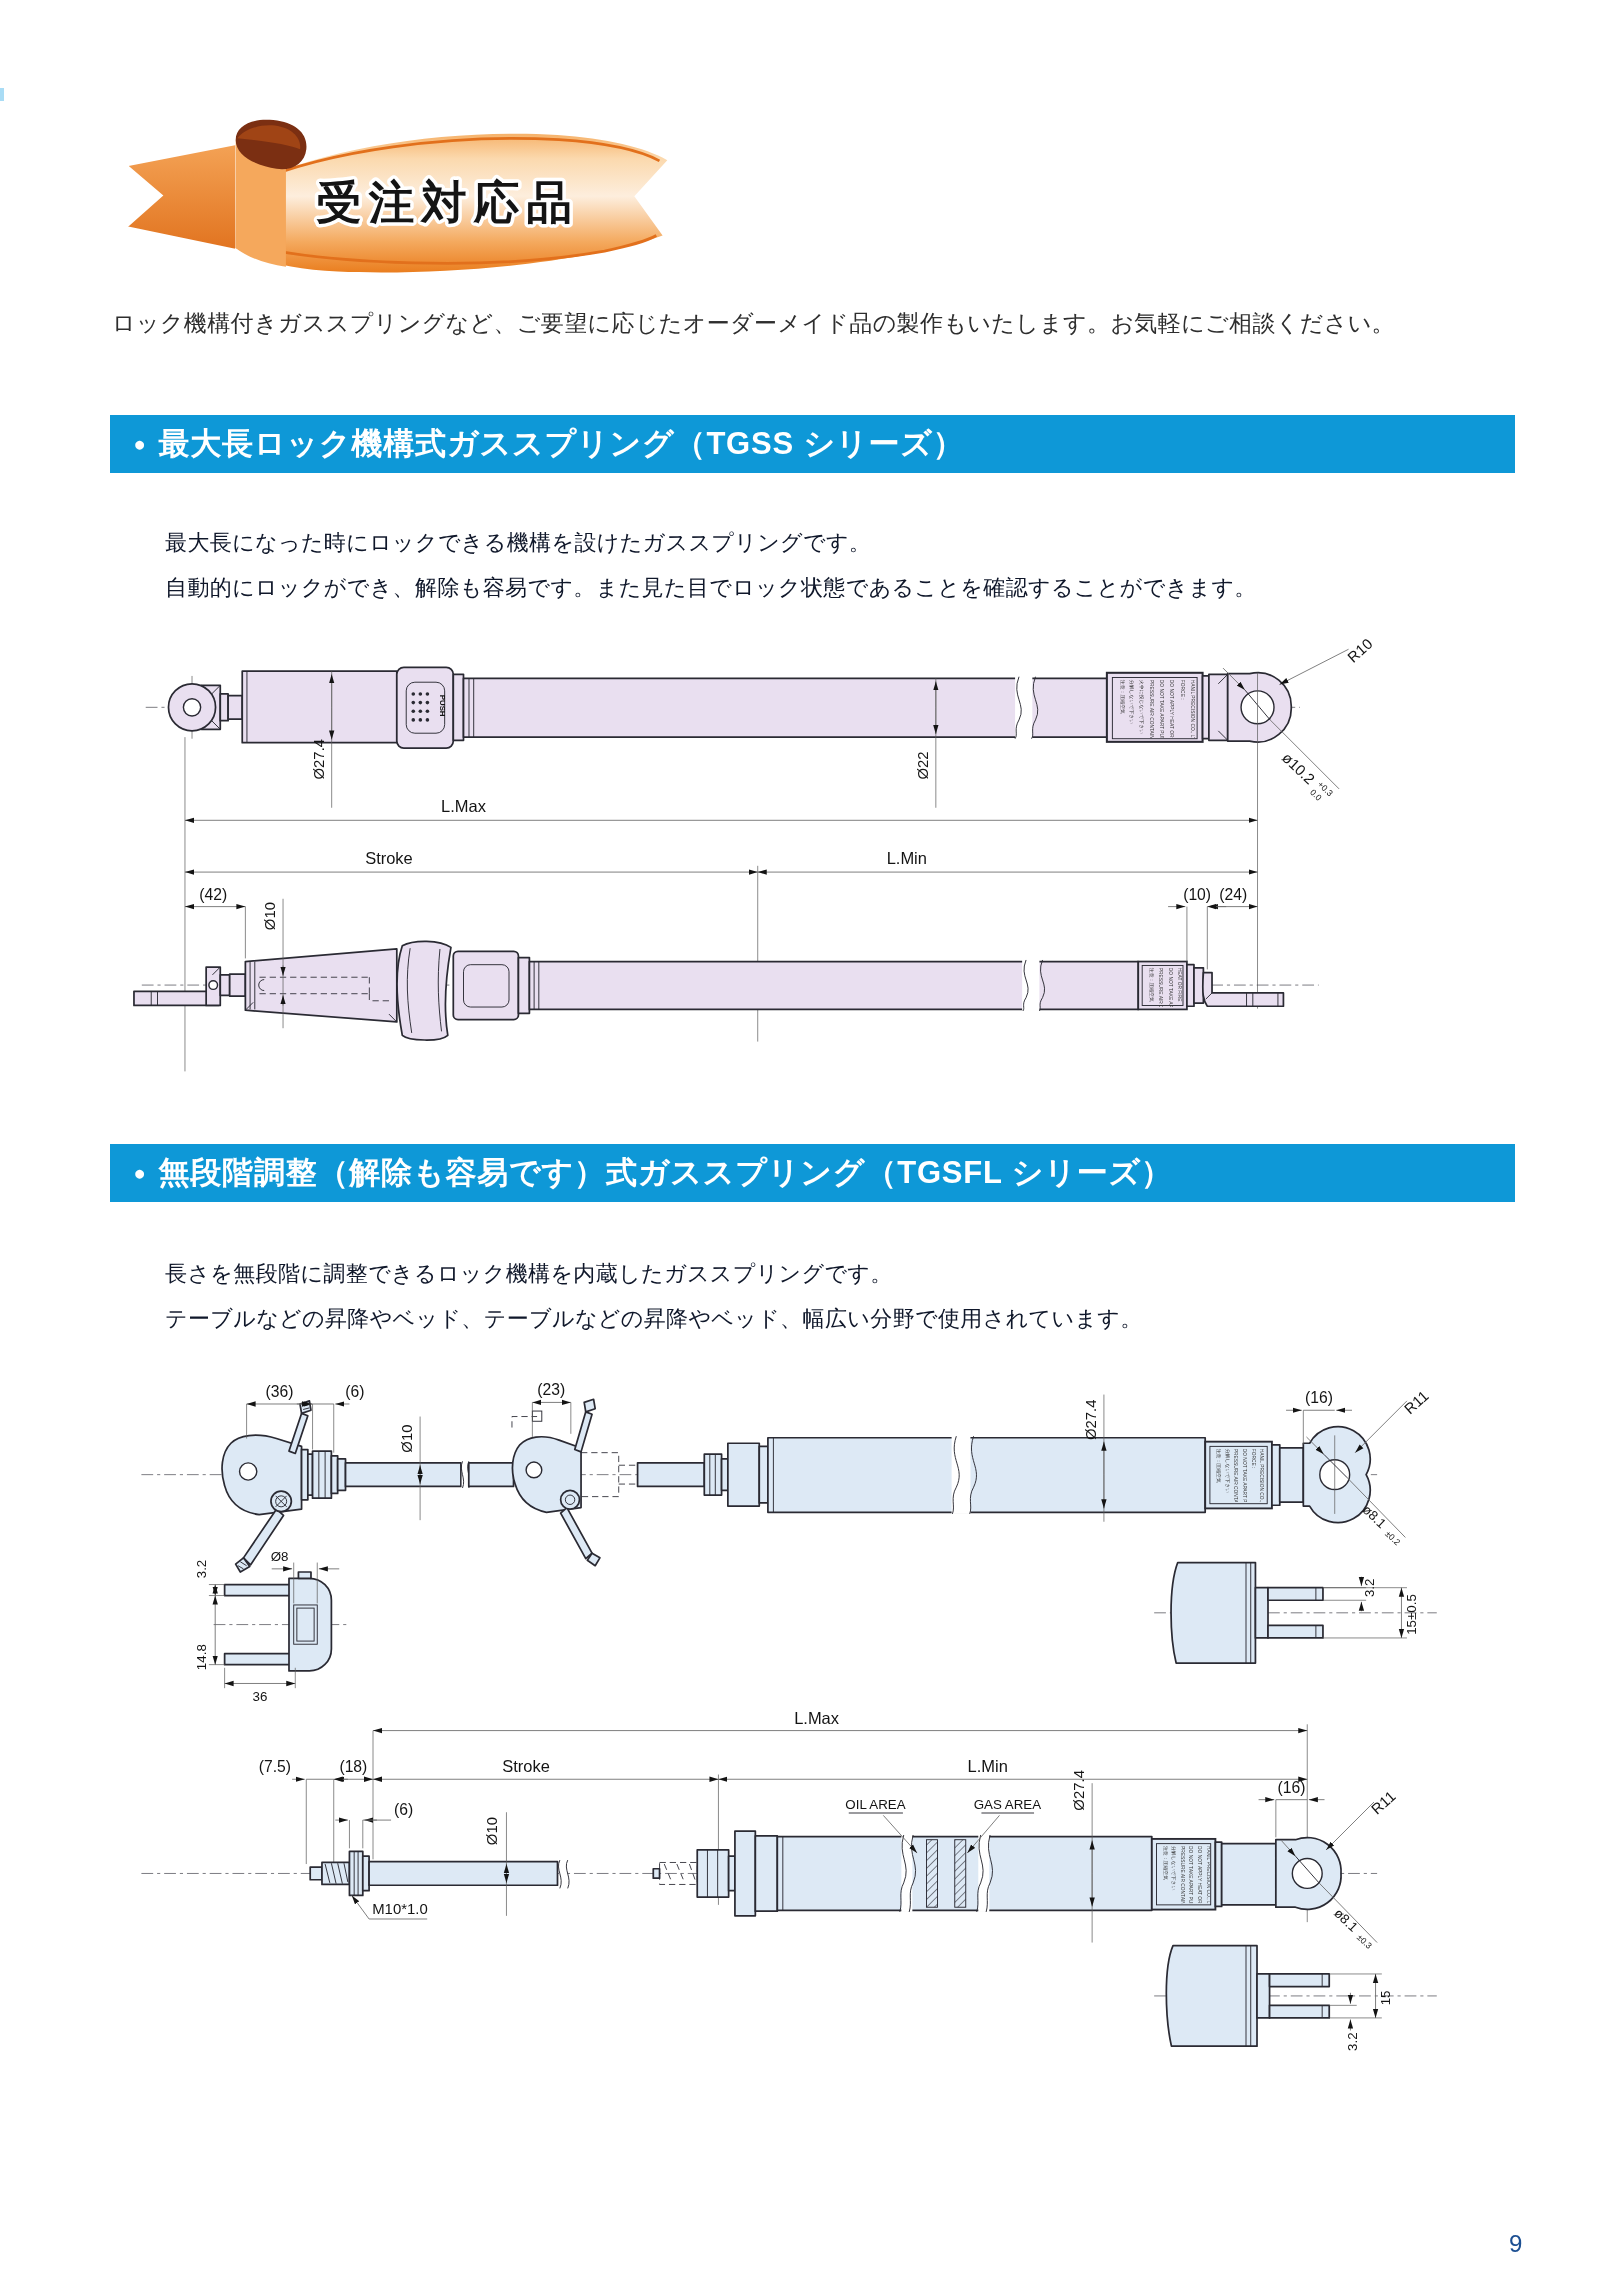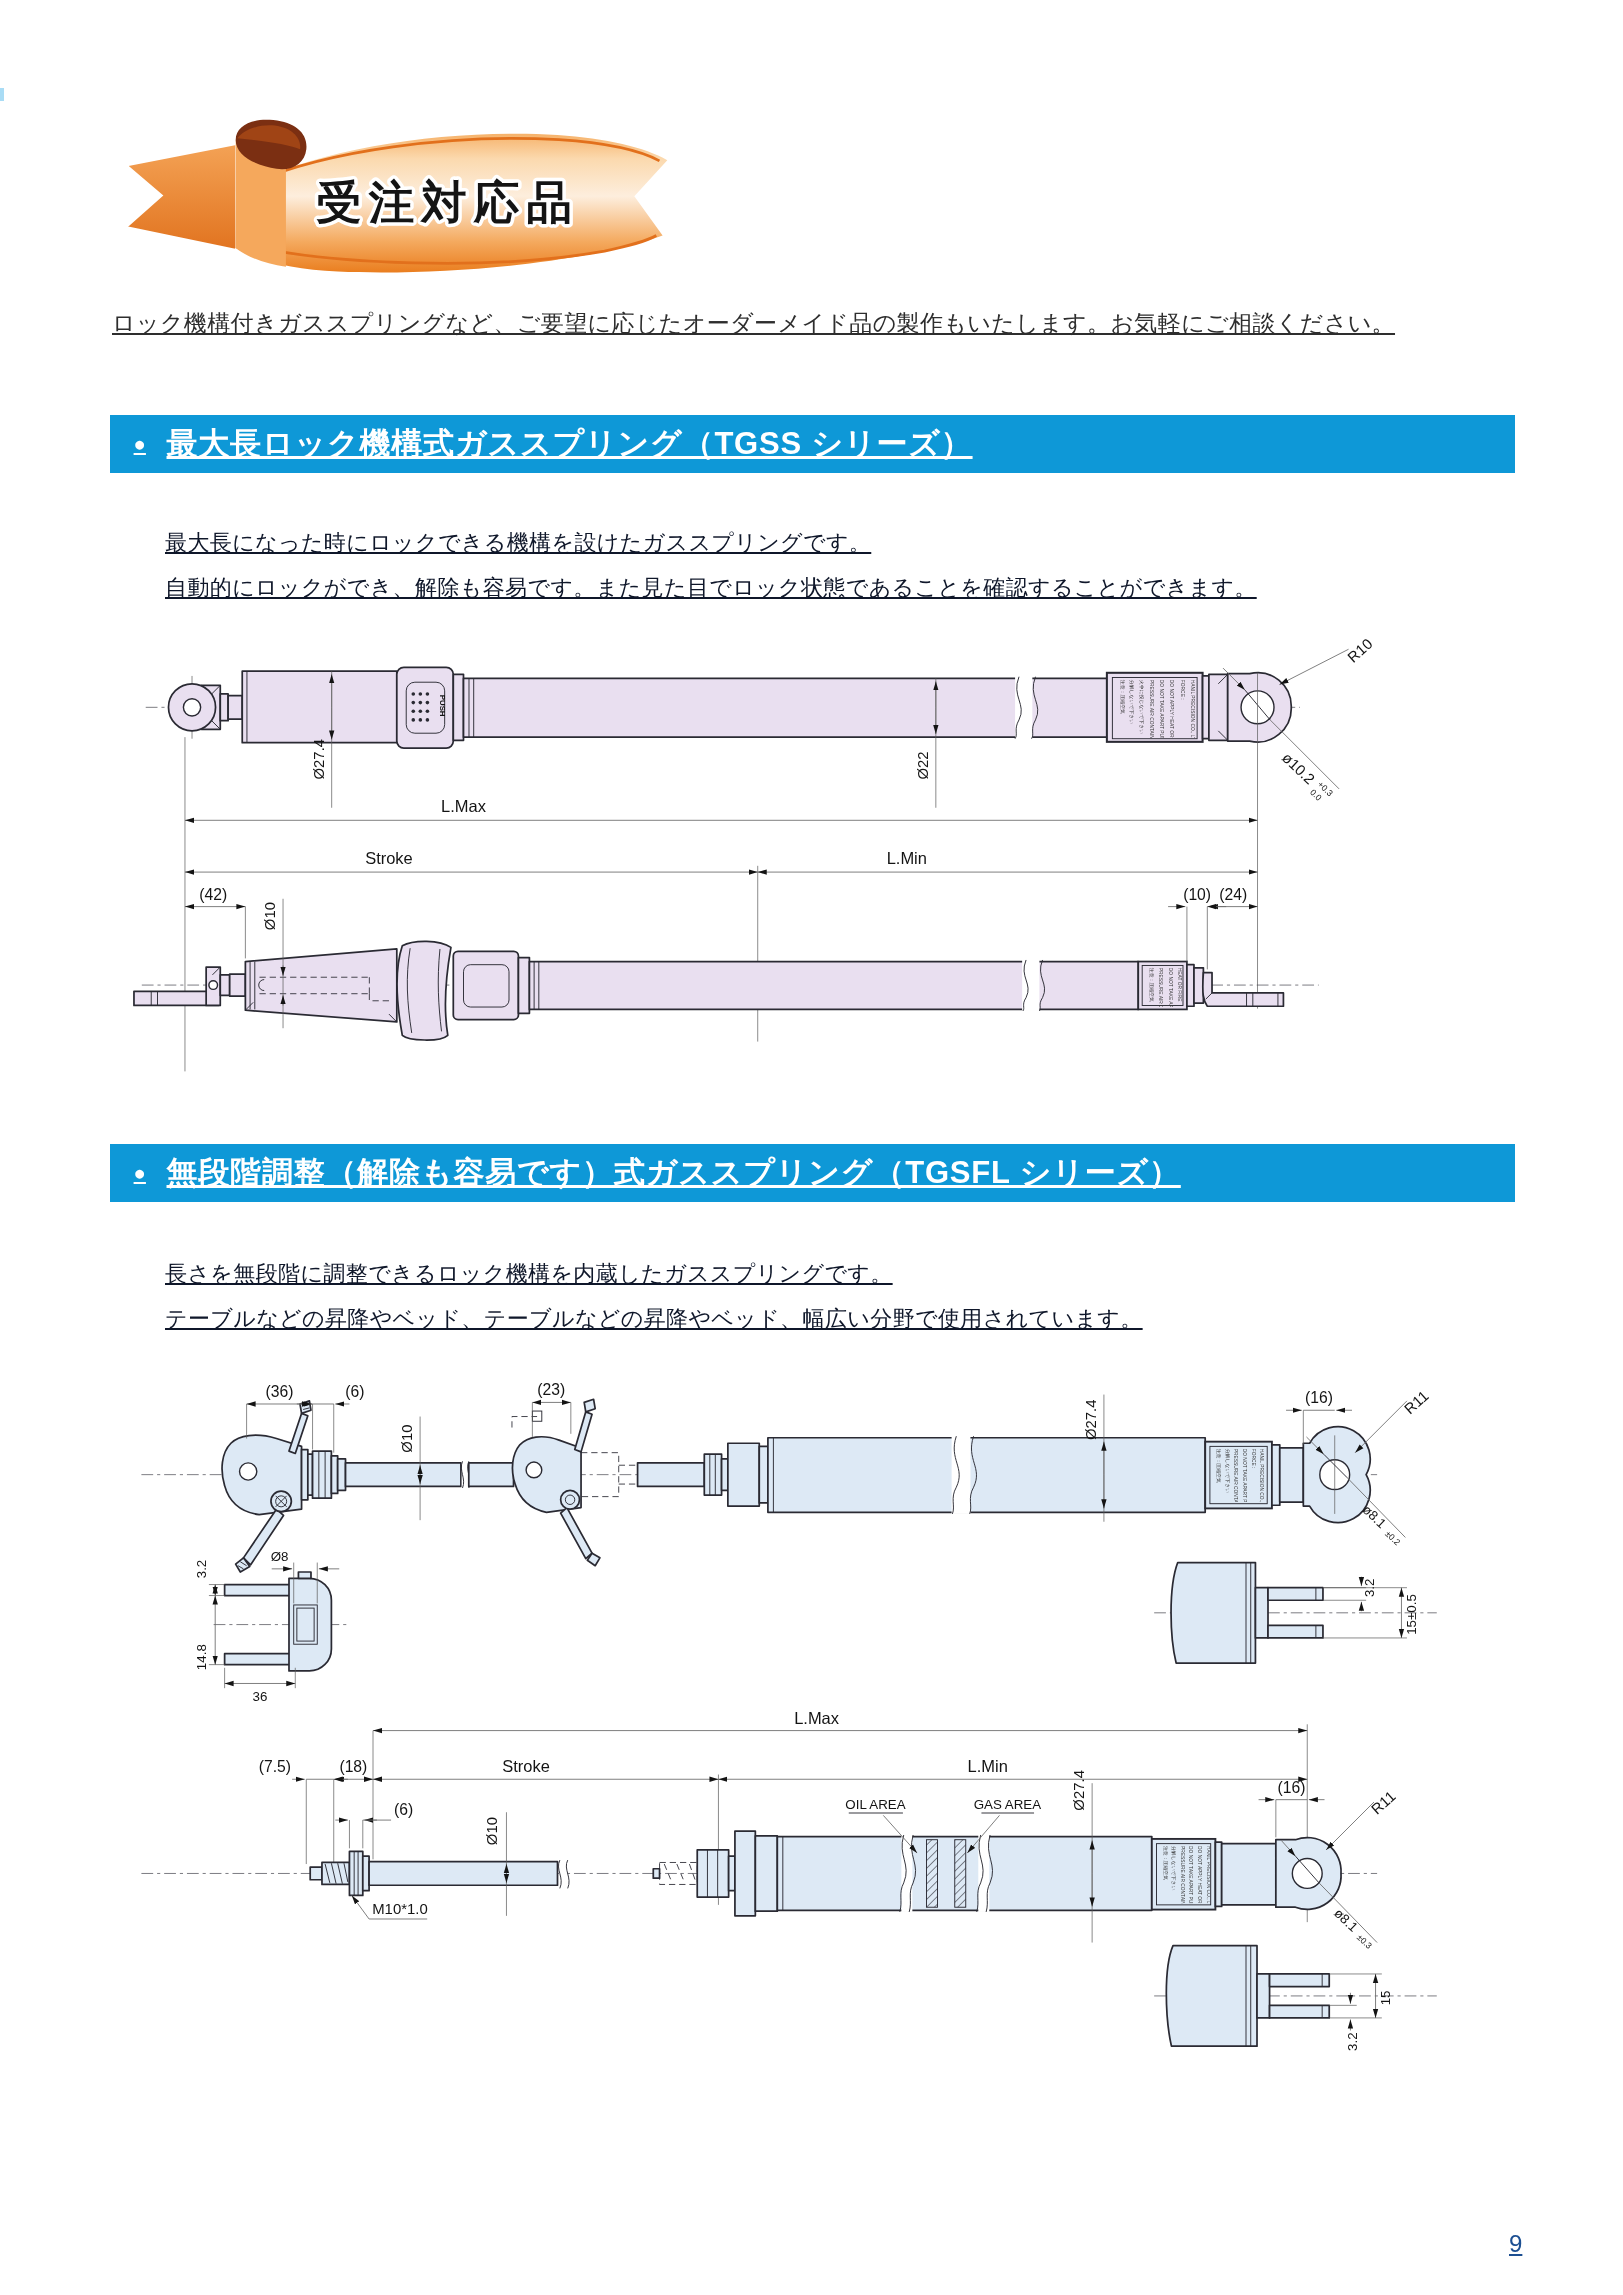--- a/index.html
+++ b/index.html
@@ -1,23 +1,23 @@
 <!DOCTYPE html>
 <html style="font-size:12.6px"><head>
 <meta charset="utf-8">
 <style>
   html,body{margin:0;padding:0;}
   body{width:1623px;height:2295px;position:relative;background:#ffffff;
        font-family:"Liberation Sans","DejaVu Sans",sans-serif;color:#222;}
-  .abs{position:absolute;text-decoration:underline;}
+  .abs{position:absolute;}
   .edgetick{left:0;top:88px;width:3.9px;height:13.4px;background:#a9dcf5;}
   .intro{left:112px;top:308px;width:1429px;font-size:23px;letter-spacing:0.4px;color:#2e2e2e;}
   .hdr{left:110px;width:1405px;height:58px;background:#0e98d7;display:flex;align-items:center;color:#fff;}
   .hdr .bullet{font-size:20.4px;margin:0 12.6px 0 23.6px;line-height:1;}
-  .hdr h2{margin:8px;font-size:31px;font-weight:bold;letter-spacing:0.8px;}
+  .hdr h2{margin:0;font-size:31px;font-weight:bold;letter-spacing:0.8px;}
   .desc{left:165px;font-size:22px;line-height:45px;color:#0f172a;letter-spacing:0.4px;}
   .desc p{margin:0;}
   .pageno{left:1509px;top:2230px;font-size:24px;color:#1c4f92;}
   svg.fig{position:absolute;overflow:visible;}
   svg .body{fill:#e9dff0;stroke:#2a2a33;stroke-width:2.2;stroke-linejoin:round;}
   svg .bodyB{fill:#dde9f5;stroke:#2a2a33;stroke-width:2.2;stroke-linejoin:round;}
   svg .thin{fill:none;stroke:#2a2a33;stroke-width:1.2;}
   svg .whit{fill:#ffffff;stroke:#2a2a33;stroke-width:1.8;}
   svg .ext{stroke:#5a5a5a;stroke-width:.9;fill:none;}
   svg .dim{stroke:#6b6b6b;stroke-width:1.1;fill:none;}

